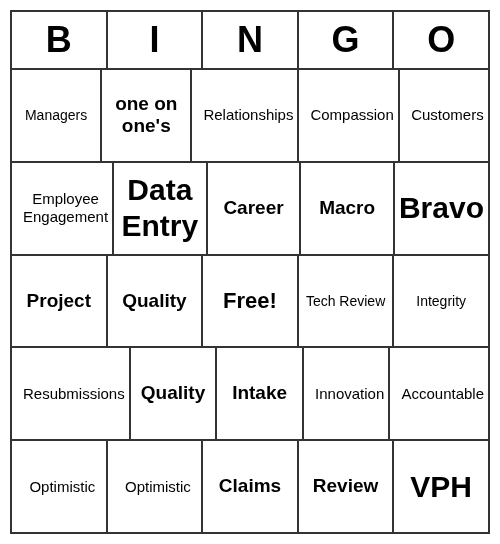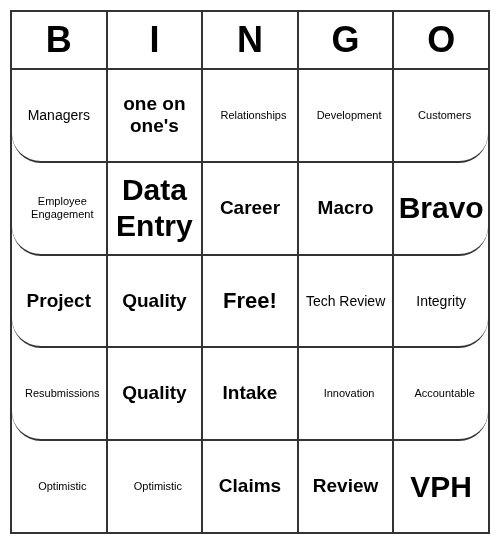--- a/index.html
+++ b/index.html
@@ -49,21 +49,20 @@
     .bingo-grid {
       display: flex;
       flex-direction: column;
       flex: 1;
     }
 
     .bingo-row {
       display: flex;
       flex: 1;
       border-bottom: 2px solid #333;
-      border-radius: 29px;
     }
 
     .bingo-row:last-child {
       border-bottom: none;
     }
 
     .bingo-cell {
       flex: 1;
       display: flex;
       justify-content: center;
@@ -72,21 +71,21 @@
       border-right: 2px solid #333;
       padding: 4px;
       line-height: 1.2;
     }
 
     .bingo-cell:last-child {
       border-right: none;
     }
 
     .text-small {
-      font-size: 11px;
+      font-size: 15px;
       padding-left: 7px;
     }
 
     .text-medium {
       font-size: 14px;
     }
 
     .text-large {
       font-size: 19px;
       font-weight: bold;
@@ -118,21 +117,21 @@
         <div class="bingo-cell">
           <span class="text-medium">Managers</span>
         </div>
         <div class="bingo-cell">
           <span class="text-large">one on one's</span>
         </div>
         <div class="bingo-cell">
           <span class="text-small">Relationships</span>
         </div>
         <div class="bingo-cell">
-          <span class="text-small">Development</span>
+          <span class="text-small">Compassion</span>
         </div>
         <div class="bingo-cell">
           <span class="text-small">Customers</span>
         </div>
       </div>
       <div class="bingo-row">
         <div class="bingo-cell">
           <span class="text-small">Employee Engagement</span>
         </div>
         <div class="bingo-cell">

